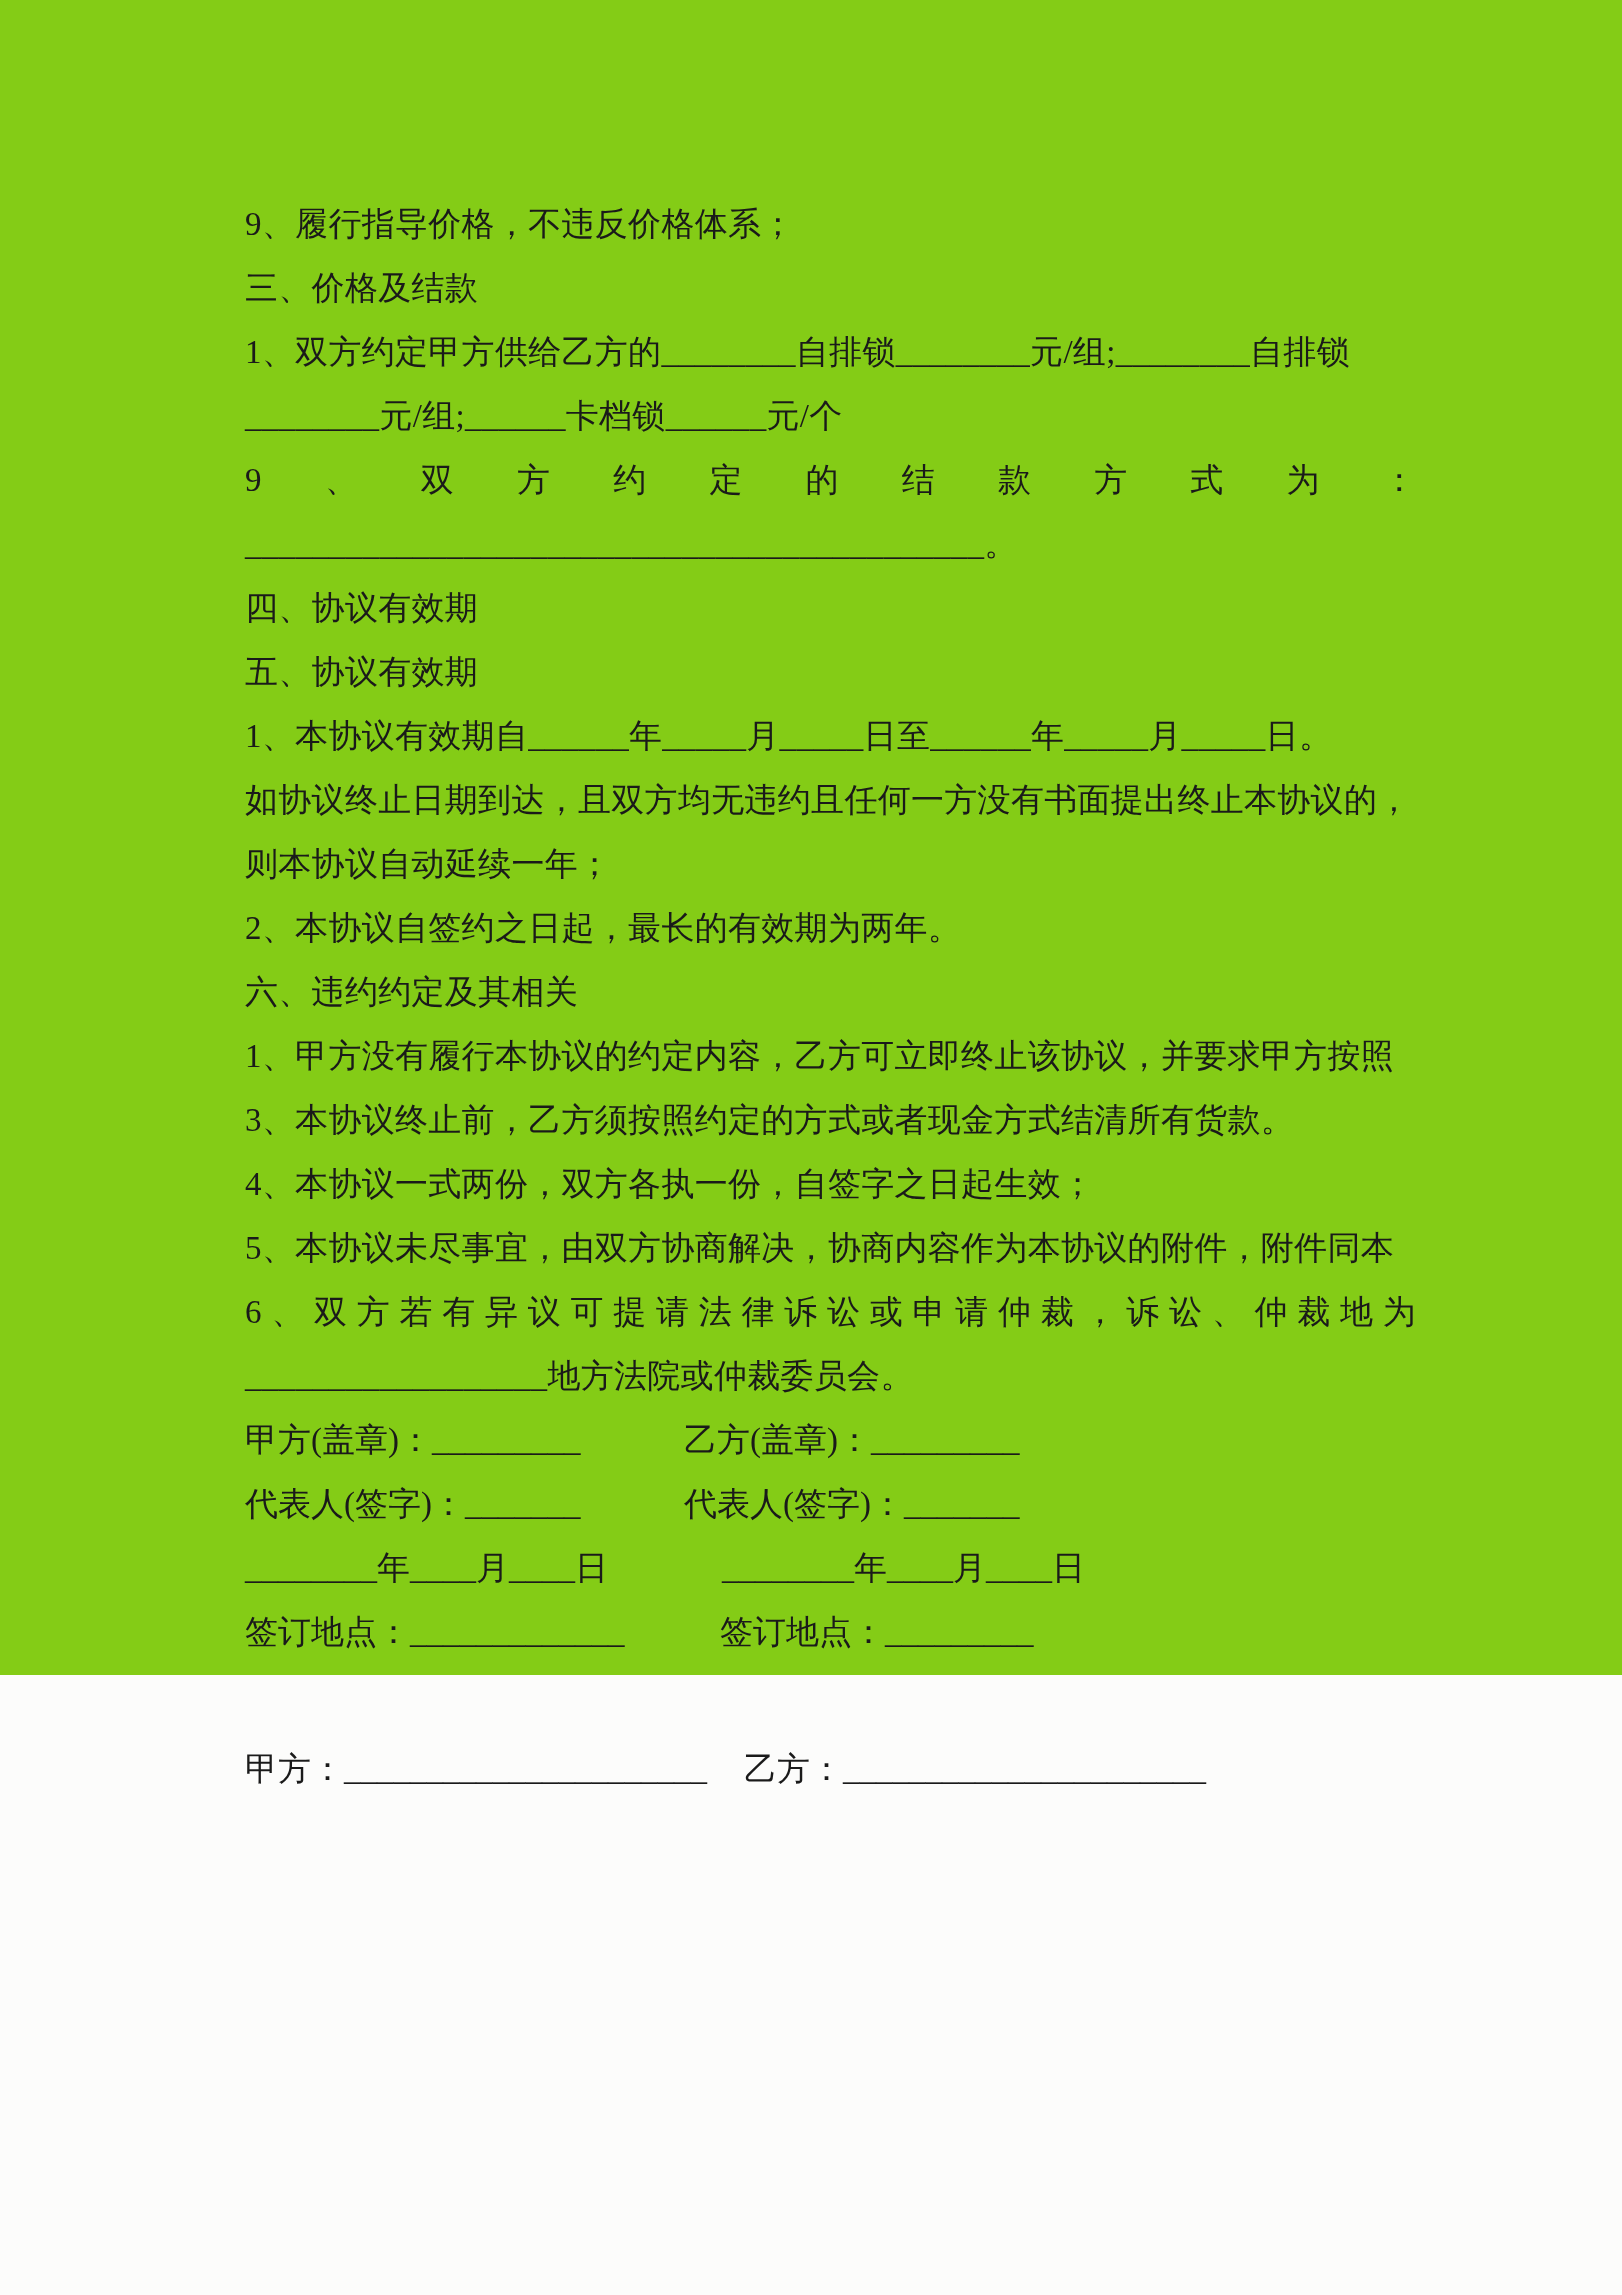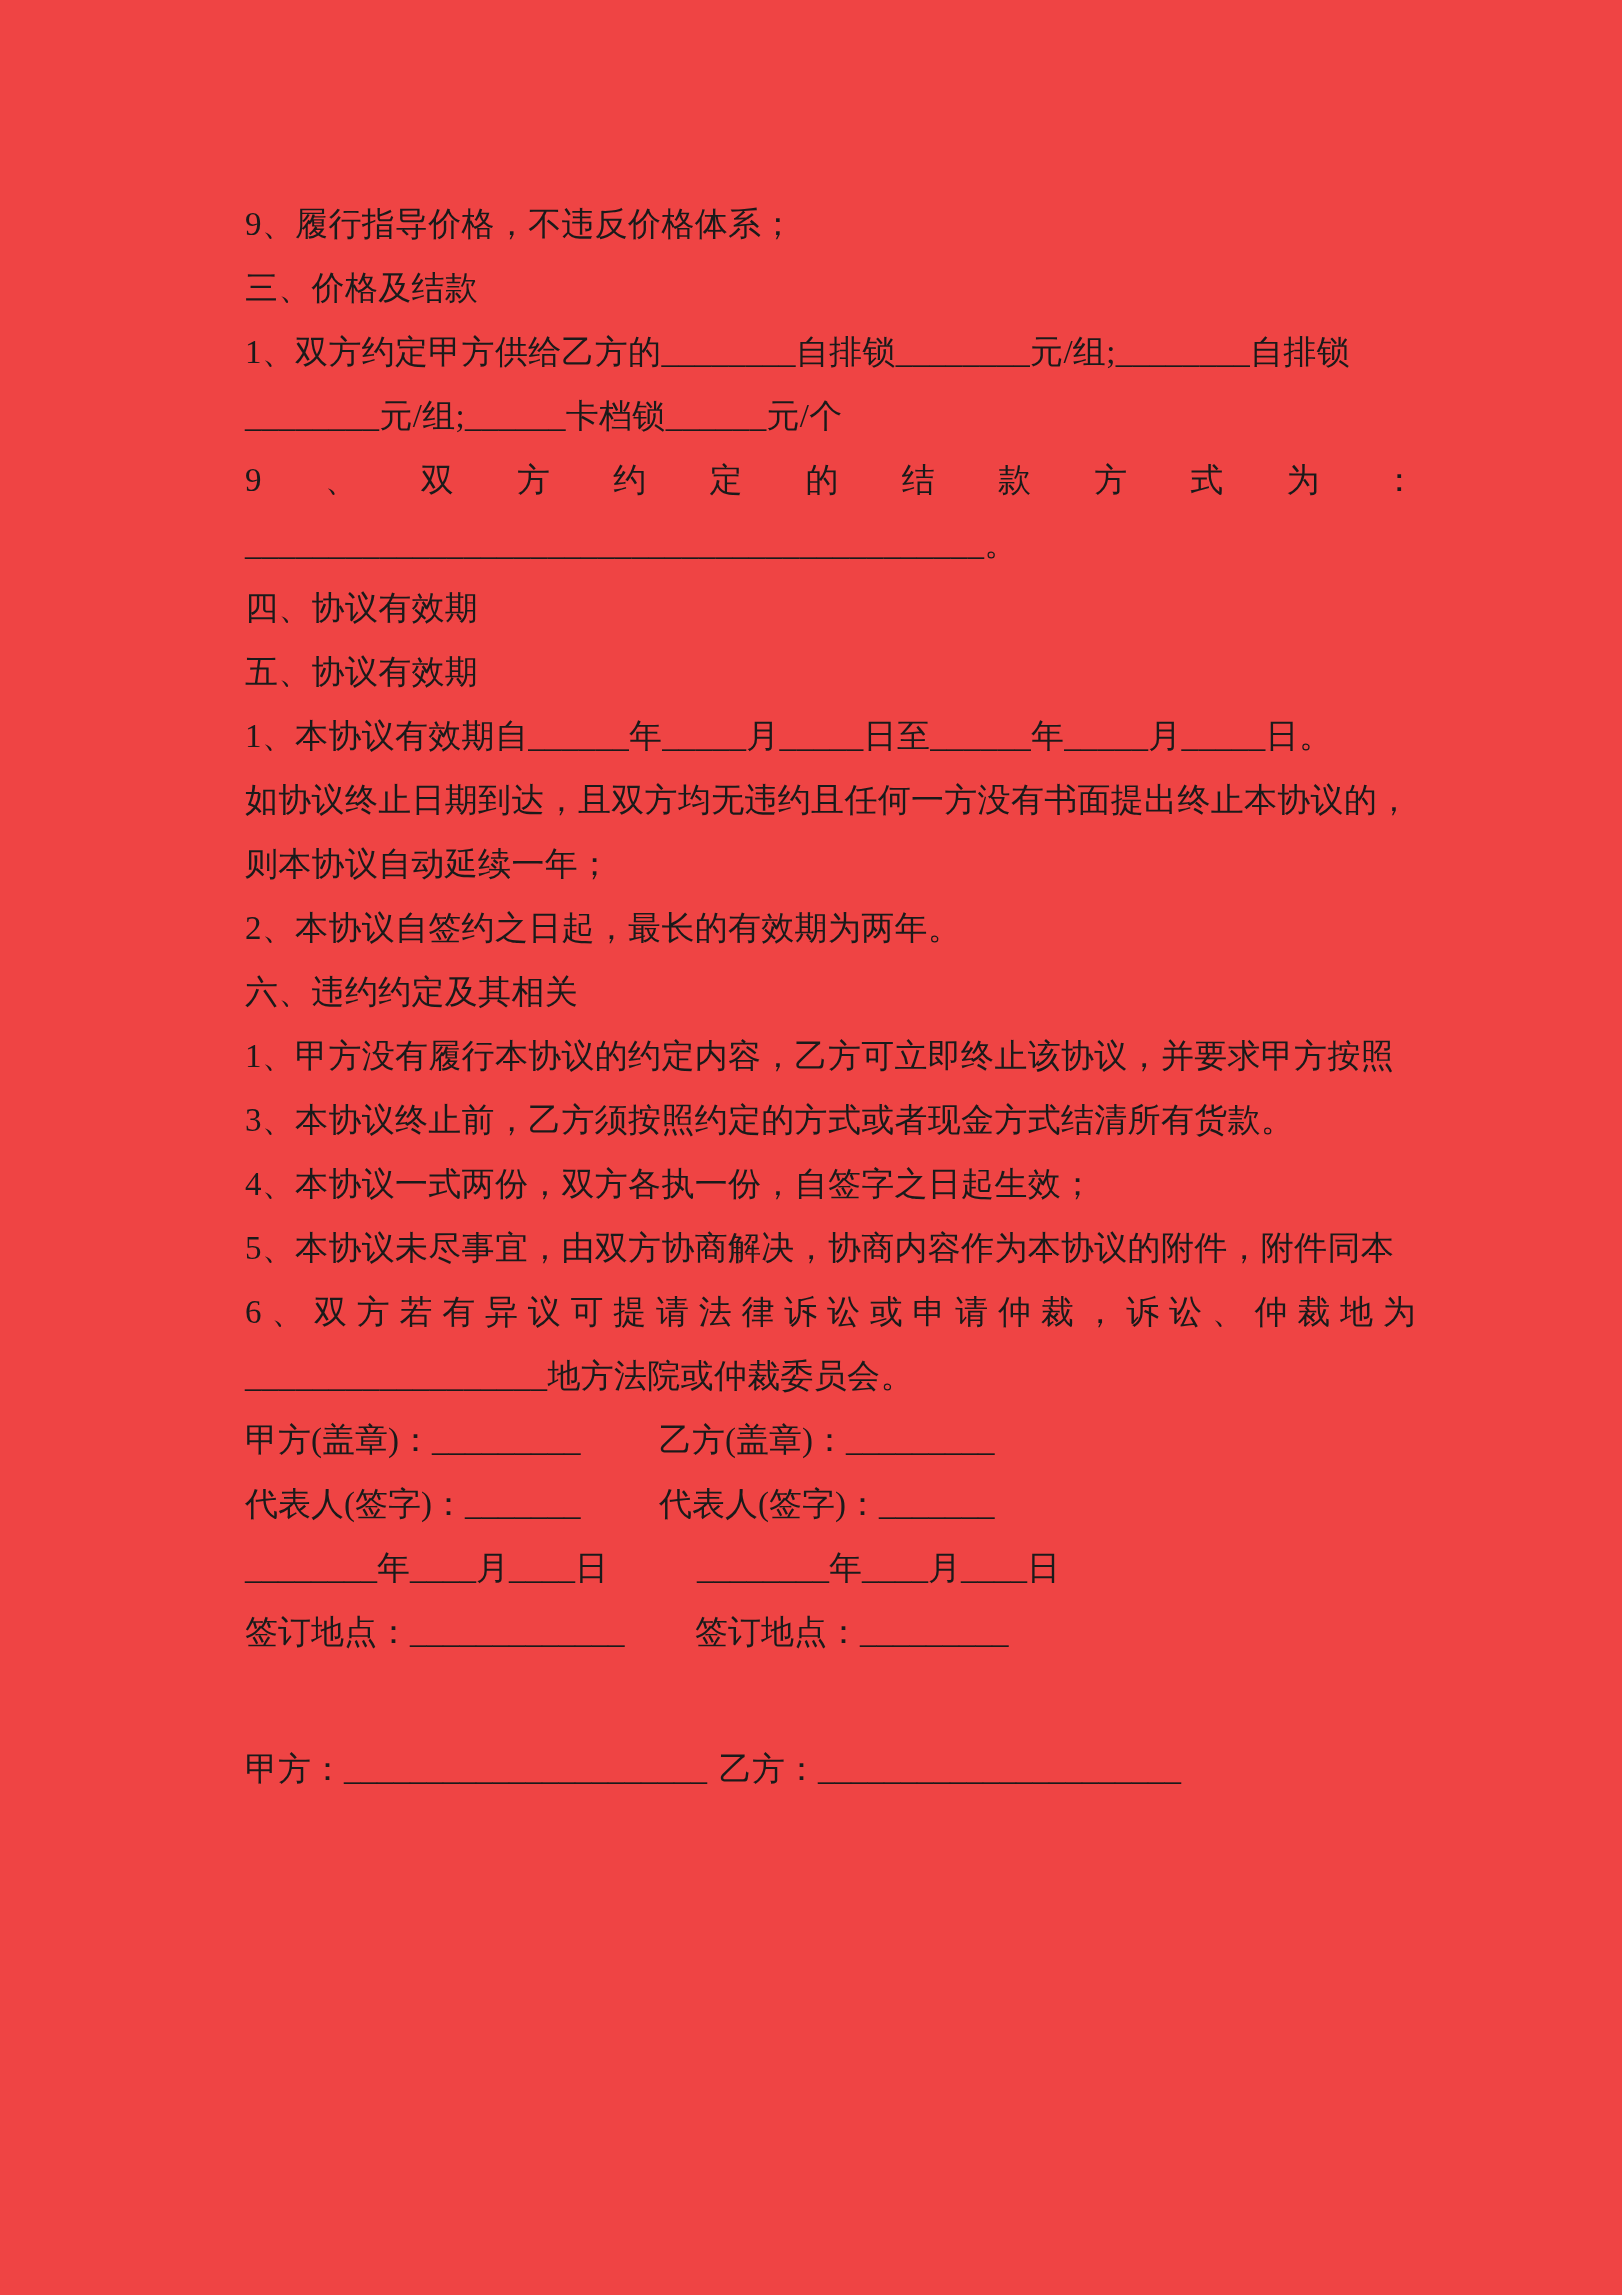--- a/index.html
+++ b/index.html
@@ -5,41 +5,41 @@
   * { margin: 0; padding: 0; box-sizing: border-box; }
   html, body {
     width: 1623px;
     height: 2295px;
     background: #fcfcfb;
     overflow: hidden;
   }
   .page {
     position: relative;
     width: 1623px;
-    height: 2295px;
-    background: #ef4444;
+    height: 1675px;
+    background: #84cc16;
     color: #1a1a1a;
     font-family: "Liberation Serif", "DejaVu Serif", serif;
     font-size: 33px;
     line-height: 64px;
     padding: 192px 207px 0 245px;
   }
   .line {
     min-height: 64px;
     white-space: pre;
     letter-spacing: 0.3px;
   }
   
   .distribute {
     white-space: normal;
     text-align: justify;
     text-align-last: justify;
   }
   
-  .sigrow { display: flex; min-height: 64px; }
+  .sigrow { display: flex; min-height: 64px; gap: 25px; }
   .sigrow .sig-left  { flex: none; white-space: pre; }
   .sigrow .sig-right { flex: none; white-space: pre; }
   .w633 .sig-left { width: 414px; }
   .w691 .sig-left { width: 452px; }
   .w687 .sig-left { width: 450px; }
   .w725 .sig-left { width: 474px; }
   .w750 .sig-left { width: 491px; }
   .gap-row { min-height: 73px; }
 </style>
 </head>

